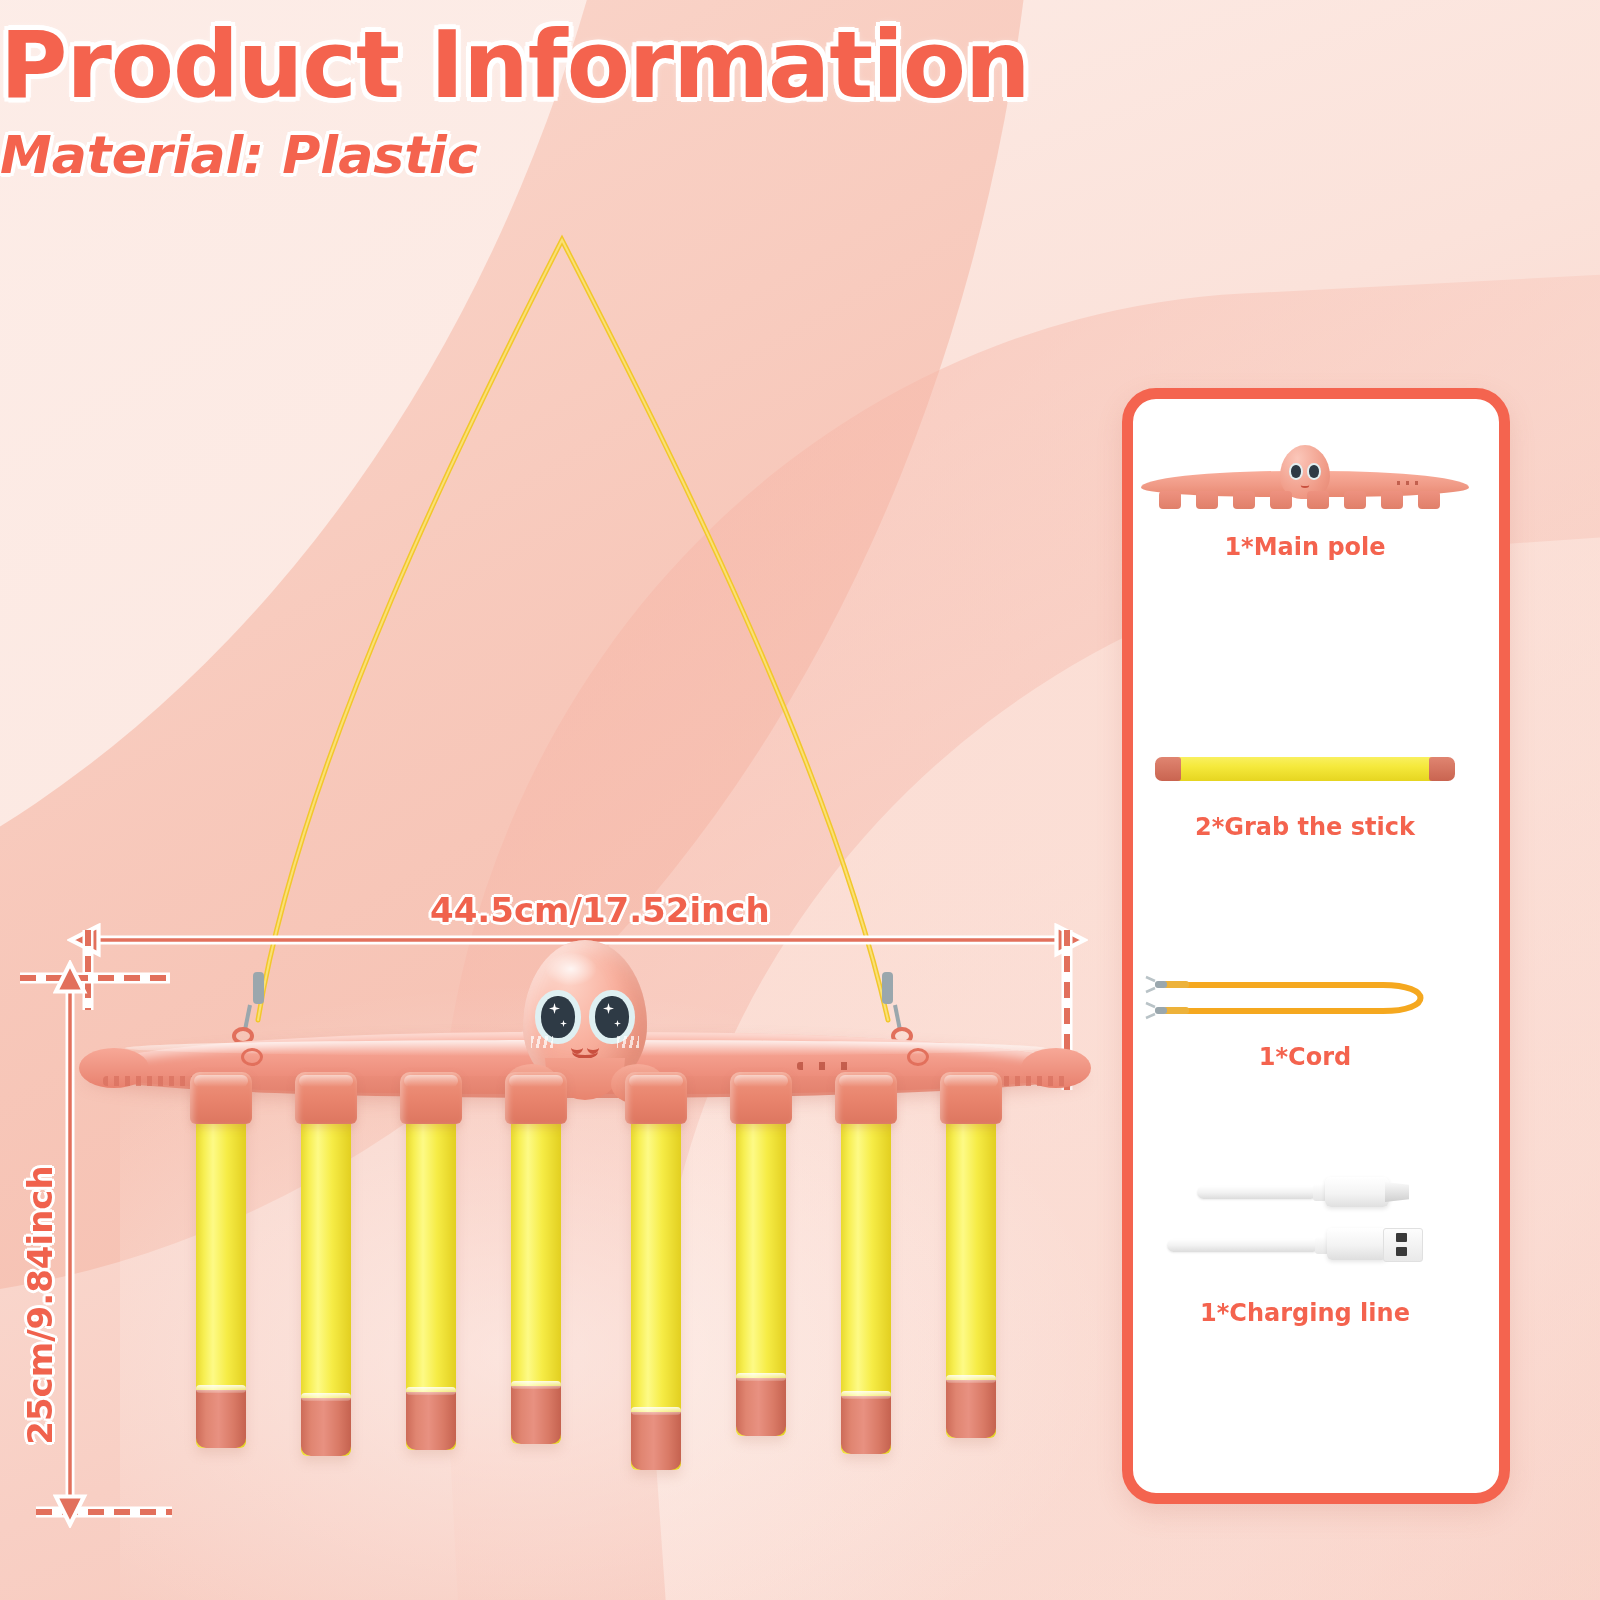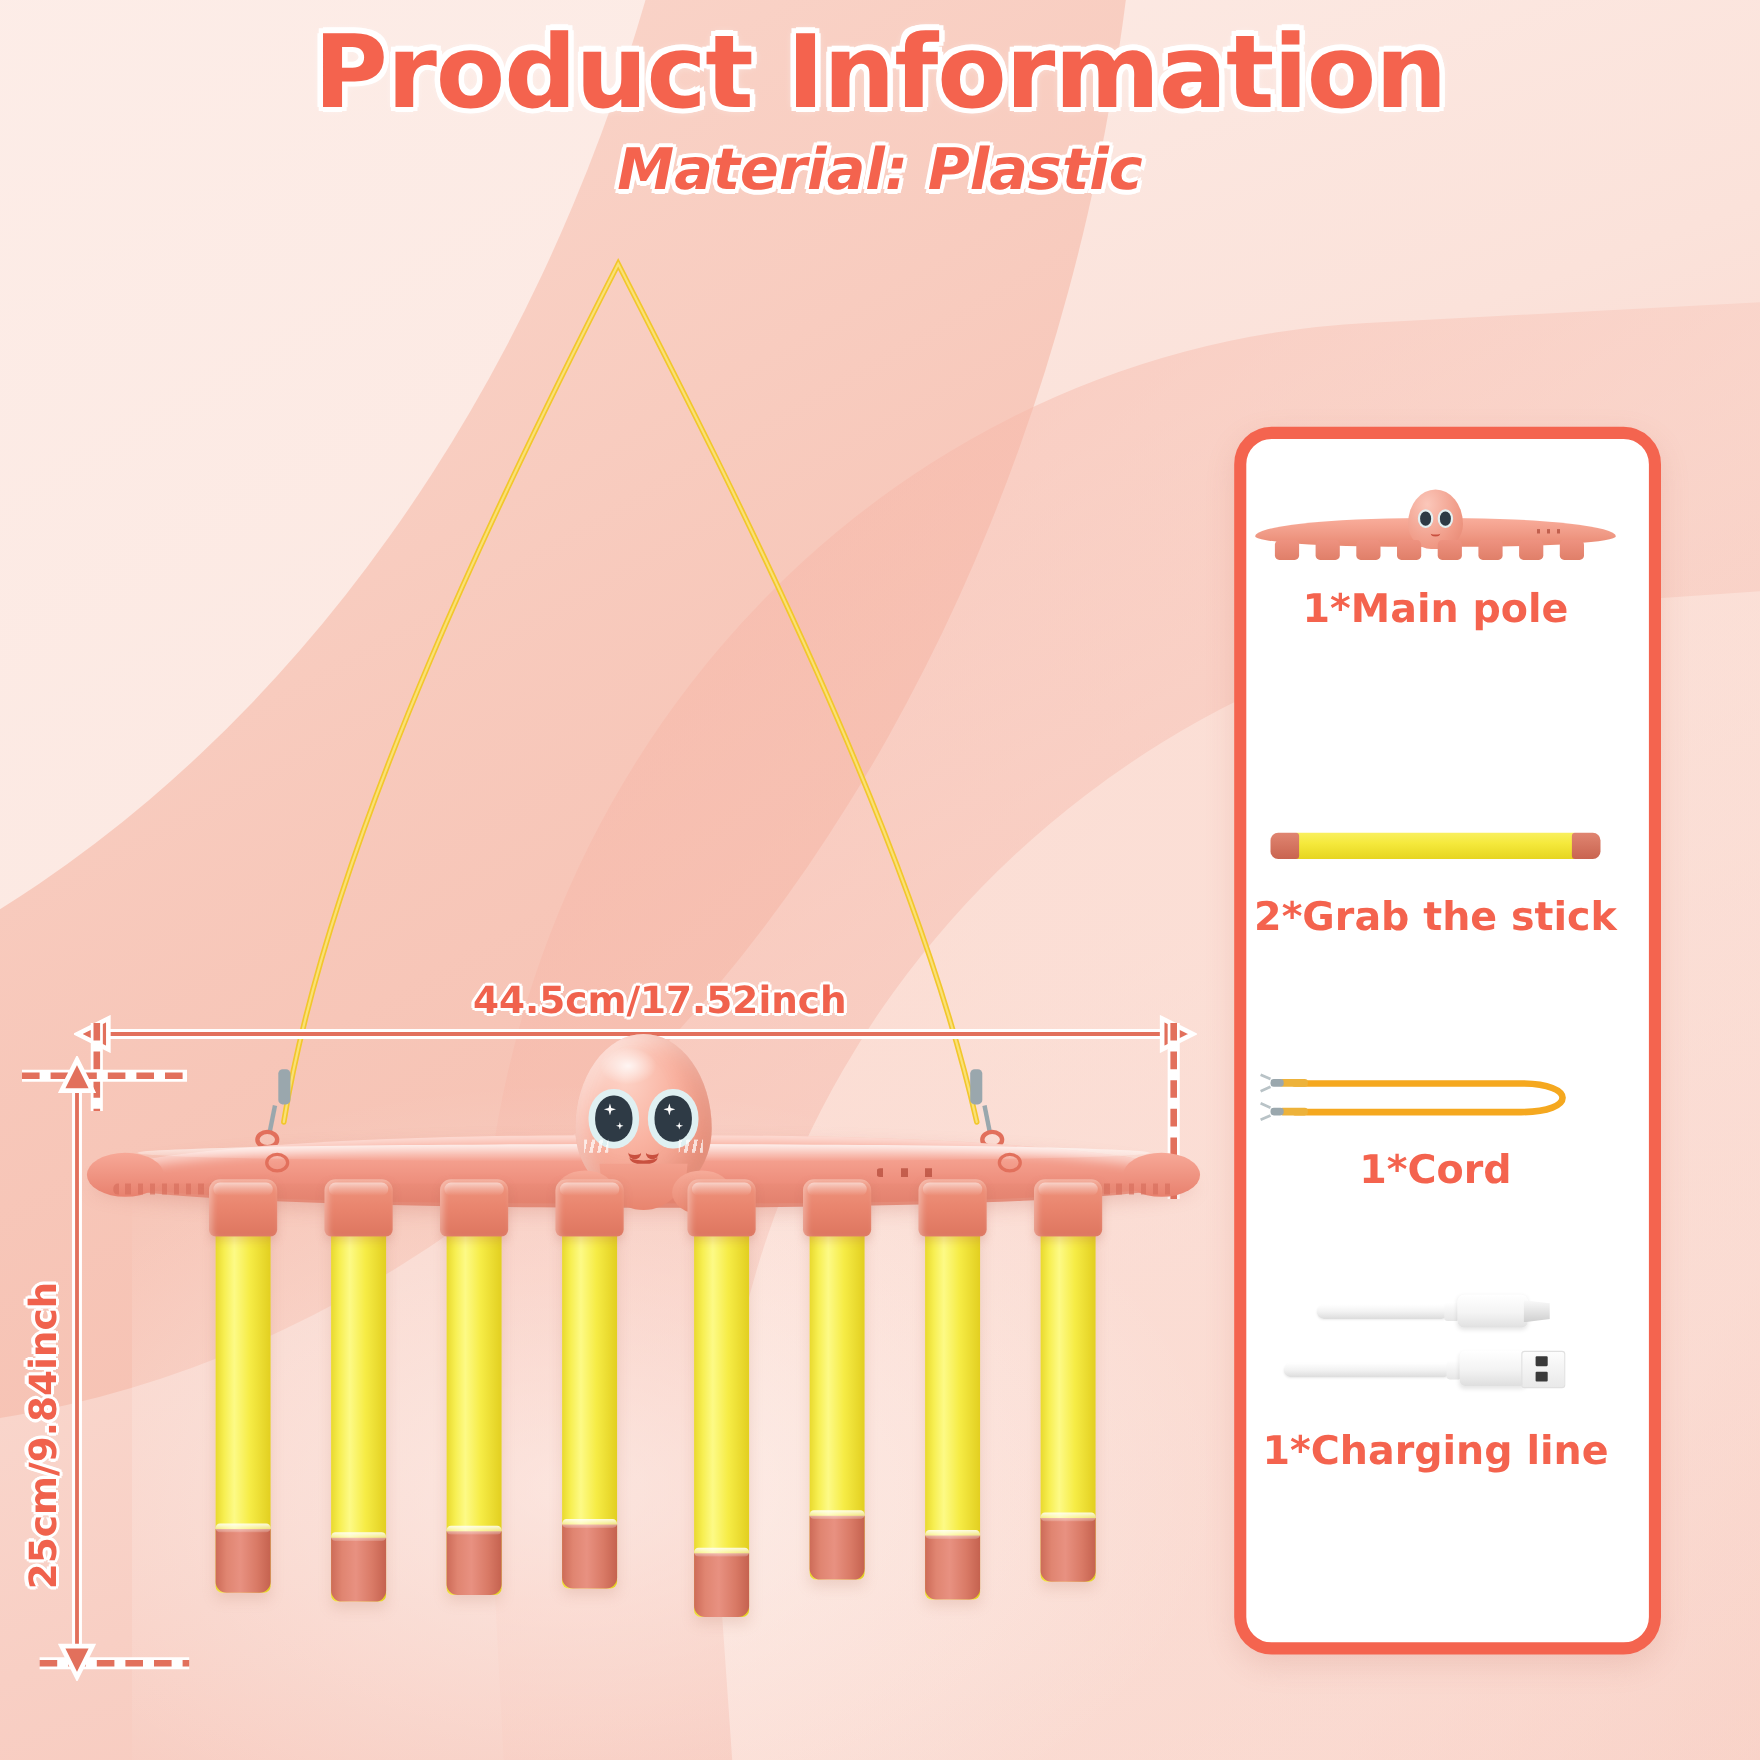--- a/index.html
+++ b/index.html
@@ -26,21 +26,21 @@
     background:linear-gradient(135deg,rgba(246,176,160,.55) 0%,rgba(248,196,183,.35) 45%,rgba(250,214,203,.18) 100%);
     transform:rotate(-3deg);}
   .bg-ribbon2{position:absolute;left:640px;top:560px;width:1320px;height:1300px;
     border-radius:65% 0 0 0;
     background:linear-gradient(135deg,rgba(252,226,217,.85) 0%,rgba(253,236,230,.5) 60%,rgba(253,240,236,.1) 100%);
     transform:rotate(-4deg);}
   .bg-glow{position:absolute;left:120px;top:980px;width:1000px;height:620px;
     background:radial-gradient(ellipse at 40% 60%,rgba(255,252,250,.55) 0%,rgba(255,250,247,0) 70%);}
 
   
-  .title-wrap{position:absolute;left:0;top:18px;width:1600px;text-align:center;}
+  .title-wrap{position:absolute;left:0;top:18px;width:1600px;text-align:left;}
   .title{
     font-size:92px;font-weight:bold;color:#f4634e;letter-spacing:-1px;
     text-shadow:
       -4px -4px 0 #fff, 4px -4px 0 #fff, -4px 4px 0 #fff, 4px 4px 0 #fff,
       0 -5px 0 #fff, 0 5px 0 #fff, -5px 0 0 #fff, 5px 0 0 #fff,
       0 0 10px rgba(255,255,255,.9);
     line-height:1.05;
   }
   .subtitle{
     margin-top:10px;font-size:52px;font-weight:bold;color:#f4634e;
@@ -131,21 +131,21 @@
     text-shadow:-2px -2px 0 #fff,2px -2px 0 #fff,-2px 2px 0 #fff,2px 2px 0 #fff,
       0 -3px 0 #fff,0 3px 0 #fff,-3px 0 0 #fff,3px 0 0 #fff;white-space:nowrap;}
   #dim-width{left:430px;top:890px;text-align:center;}
   #dim-height{left:-100px;top:1285px;transform:rotate(-90deg);transform-origin:center;}
 
   
   .panel{position:absolute;left:1122px;top:388px;width:366px;height:1094px;
     background:#fff;border:11px solid #f4644f;border-radius:34px;
     box-shadow:0 10px 26px rgba(200,120,105,.2);}
   .part{position:absolute;left:0;width:344px;text-align:center;}
-  .part-label{font-size:36px;font-weight:bold;color:#f4634e;white-space:nowrap;}
+  .part-label{font-size:24px;font-weight:bold;color:#f4634e;white-space:nowrap;}
   .part-art{position:relative;height:96px;}
 
   
   .mini-bar{position:absolute;left:8px;top:34px;width:328px;height:26px;
     border-radius:50% 50% 45% 45%/70% 70% 40% 40%;
     background:linear-gradient(180deg,#f9ad9b 0%,#f09a86 55%,#e88871 100%);}
   .mini-head{position:absolute;left:50%;top:8px;transform:translateX(-50%);
     width:50px;height:54px;border-radius:50% 50% 42% 42%/58% 58% 42% 42%;
     background:radial-gradient(ellipse at 35% 25%,#fbc7ba,#f09a86 65%,#e58570 100%);}
   .mini-eye{position:absolute;top:20px;width:10px;height:13px;border-radius:48%;

